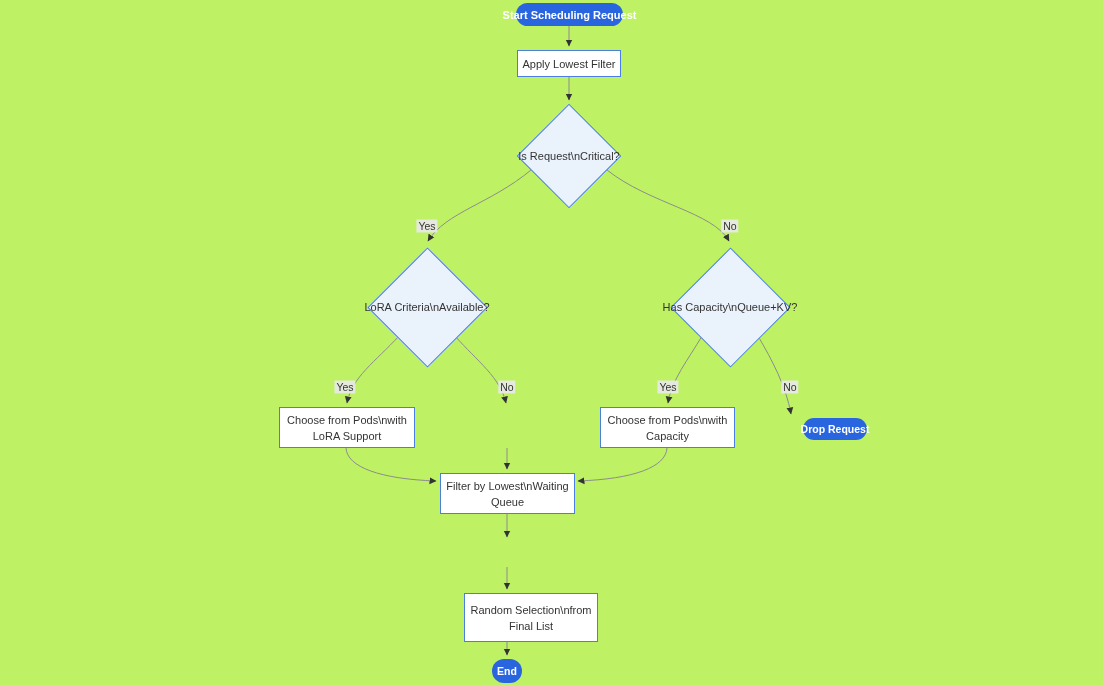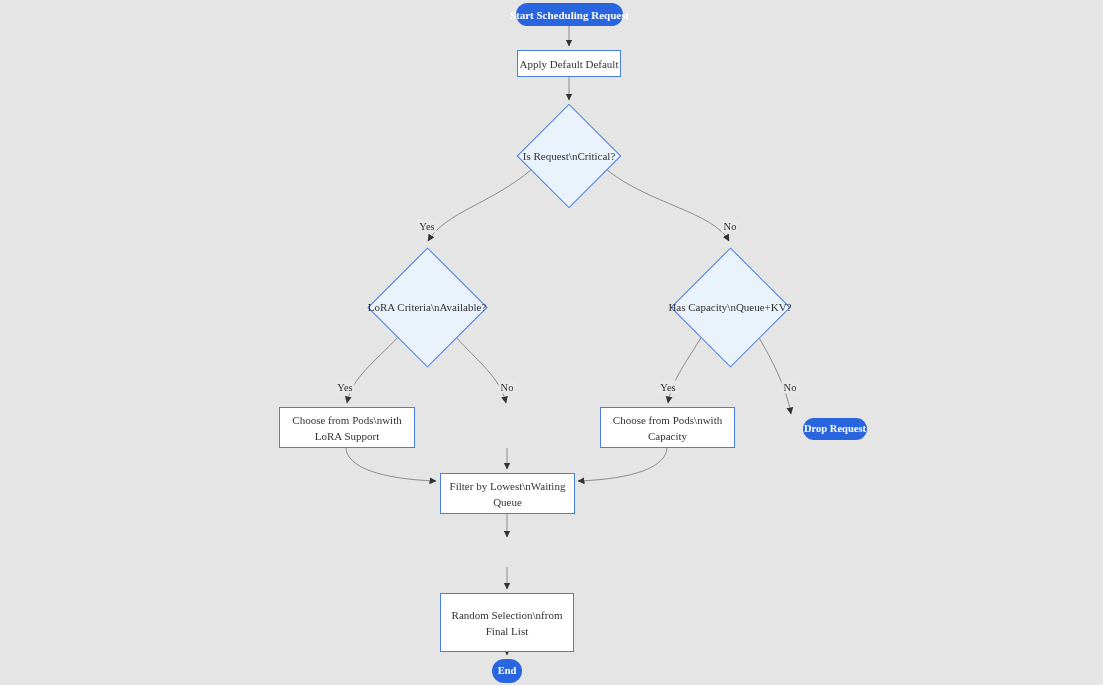--- a/index.html
+++ b/index.html
@@ -1,20 +1,20 @@
 <!DOCTYPE html>
 <html><head>
 <meta charset="utf-8">
 <style>
   html,body{margin:0;padding:0;background:#ffffff;}
   #canvas{
     position:relative;
     width:1103px;height:685px;
-    background:#e5e5e5;
-    font-family:Liberation Serif, serif;
+    background:#bef264;
+    font-family:Liberation Sans, sans-serif;
     color:#333333;
     overflow:hidden;
   }
   #edge-layer{position:absolute;left:0;top:0;width:1103px;height:685px;}
   .edge{stroke:#8c8c8c;stroke-width:1;fill:none;}
   .node{
     position:absolute;
     display:flex;flex-direction:column;align-items:center;justify-content:center;
     box-sizing:border-box;
     font-size:11px;line-height:16px;text-align:center;
@@ -74,21 +74,21 @@
     <path class="edge" d="M507,448 L507,469" marker-end="url(#arrow)"></path>
     <path class="edge" d="M667,448 C666,467 634,479 578,481" marker-end="url(#arrow)"></path>
     <path class="edge" d="M507,514 L507,537" marker-end="url(#arrow)"></path>
     <path class="edge" d="M507,567 L507,589" marker-end="url(#arrow)"></path>
     <path class="edge" d="M507,634 L507,655" marker-end="url(#arrow)"></path>
   </svg>
 
   <div class="node pill" style="left:516px;top:3px;width:107px;height:23px;">Start Scheduling Request</div>
 
   <div class="node rect" style="left:517px;top:50px;width:104px;height:27px;">
-    <div class="line">Apply Default Default</div>
+    <div class="line">Apply Lowest Filter</div>
   </div>
 
   <div class="diamond-shape" style="left:532px;top:119px;width:74px;height:74px;"></div>
   <div class="diamond-label" style="left:509px;top:148px;width:120px;height:16px;">Is Request\nCritical?</div>
 
   <div class="diamond-shape" style="left:385px;top:265px;width:85px;height:85px;"></div>
   <div class="diamond-label" style="left:362px;top:299px;width:130px;height:16px;">LoRA Criteria\nAvailable?</div>
 
   <div class="diamond-shape" style="left:688px;top:265px;width:85px;height:85px;"></div>
   <div class="diamond-label" style="left:665px;top:299px;width:130px;height:16px;">Has Capacity\nQueue+KV?</div>
@@ -105,21 +105,21 @@
   </div>
 
   <div class="node pill" style="left:760px;top:418px;width:64px;height:22px;font-size:10.5px;margin-left:43px;">Drop Request</div>
 
   <div class="node rect" style="left:440px;top:473px;width:135px;height:41px;">
     <div class="line">Filter by Lowest\nWaiting</div>
     <div class="line">Queue</div>
   </div>
 
 
-  <div class="node rect" style="left:440px;top:593px;width:134px;height:59px;text-align:right;">
+  <div class="node rect" style="left:464px;top:593px;width:134px;height:49px;text-align:right;">
     <div class="line">Random Selection\nfrom</div>
     <div class="line">Final List</div>
   </div>
 
   <div class="node pill" style="left:492px;top:659px;width:30px;height:24px;font-size:10.5px;">End</div>
 
   <div class="edge-label" style="left:427px;top:226px;">Yes</div>
   <div class="edge-label" style="left:730px;top:226px;">No</div>
   <div class="edge-label" style="left:345px;top:387px;">Yes</div>
   <div class="edge-label" style="left:507px;top:387px;">No</div>

